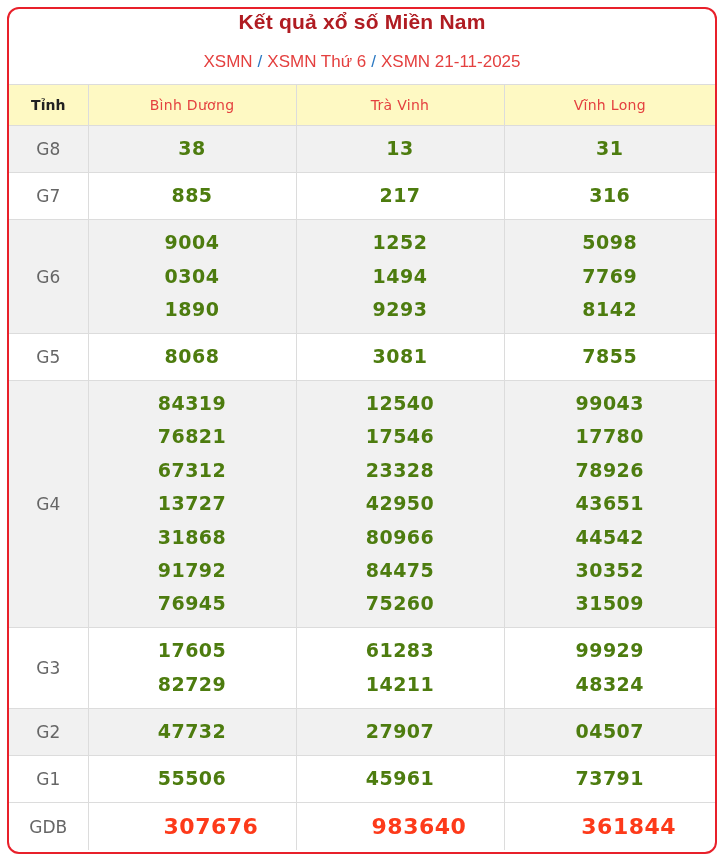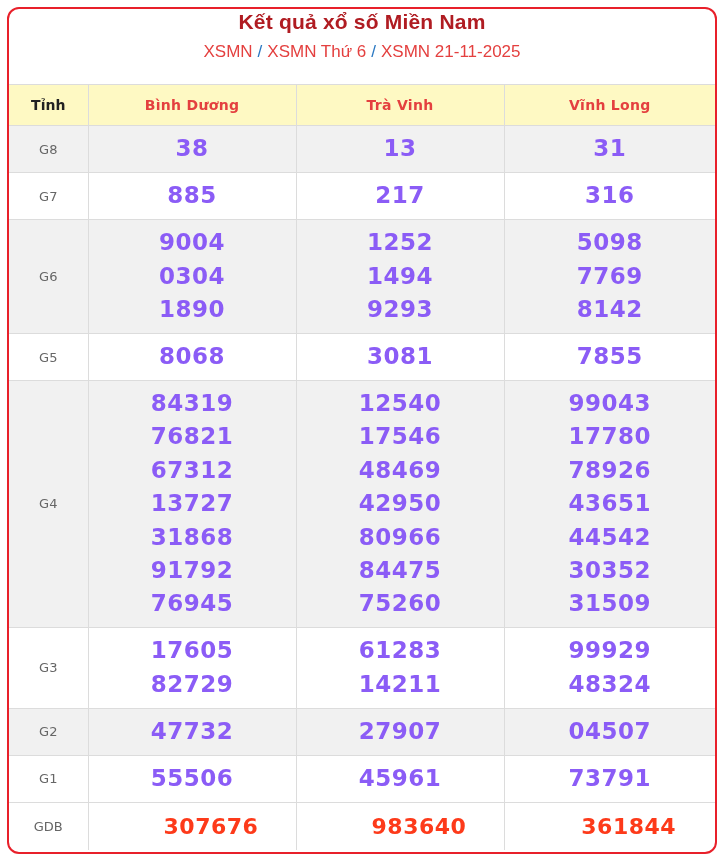--- a/index.html
+++ b/index.html
@@ -4,38 +4,38 @@
   <style>
     * { box-sizing: border-box; margin: 0; padding: 0; }
     html, body { width: 720px; height: 858px; background: #ffffff; overflow: hidden; }
     body { font-family: "DejaVu Sans", "Liberation Sans", sans-serif; position: relative; }
     .card {
       position: absolute; left: 7px; top: 7px; width: 710px; height: 847px;
       border: 2px solid #e8202a; border-radius: 12px; background: #fff; overflow: hidden;
     }
     .card-head { height: 75px; text-align: center; }
     .title { font-family: "Liberation Sans", sans-serif; font-weight: bold; font-size: 21px; color: #b01c22; line-height: 26px; letter-spacing: 0.2px; }
-    .crumbs { margin-top: 6px; font-family: "Liberation Sans", sans-serif; font-size: 17px; color: #e4403f; line-height: 22px; }
+    .crumbs { margin-top: 16px; font-family: "Liberation Sans", sans-serif; font-size: 17px; color: #e4403f; line-height: 22px; }
     .crumbs .sep { color: #2a78c2; margin: 0 5px; }
     .crumbs .crumb { color: #e4403f; text-decoration: none; }
     table { width: 100%; border-collapse: collapse; table-layout: fixed; }
     col.c0 { width: 79px; }
     col.c1 { width: 208px; }
     col.c2 { width: 208px; }
     col.c3 { width: auto; }
     th, td { border: 1px solid #dcdcdc; text-align: center; vertical-align: middle; }
     tr > *:first-child { border-left: none; }
     tr > *:last-child { border-right: none; }
     thead th { height: 41px; background: #fef9c3; font-weight: normal; font-size: 14px; }
     thead th.tinh { color: #222; font-weight: bold; font-size: 14px; }
-    thead th.prov { color: #e4403f; font-weight: bold; letter-spacing: 0.3px; }
+    thead th.prov { color: #e4403f; font-weight: normal; letter-spacing: 0.3px; }
     tbody tr.shade td { background: #f1f1f1; }
-    tbody tr td.label { color: #666; font-size: 13px; }
+    tbody tr td.label { color: #666; font-size: 17px; }
     tbody td.nums { padding: 6px 0; }
-    .num { display: block; font-weight: bold; font-size: 23px; color: #8b5cf6; line-height: 33.4px; letter-spacing: 0.5px; }
+    .num { display: block; font-weight: bold; font-size: 19px; color: #4d7c0f; line-height: 33.4px; letter-spacing: 0.5px; }
     .num.gdb { color: #fd3a1a; font-size: 22px; padding-left: 38px; }
     tr.r1 td { height: 47px; }
     tr.rG6 td { height: 114px; }
     tr.rG4 td { height: 193px; }
     tr.rG3 td { height: 81px; }
     tr.rGDB td { height: 48px; border-bottom: none; }
   </style>
 </head>
 <body>
 
@@ -129,21 +129,21 @@
           <span class="num">76821</span>
           <span class="num">67312</span>
           <span class="num">13727</span>
           <span class="num">31868</span>
           <span class="num">91792</span>
           <span class="num">76945</span>
         </td>
         <td class="nums">
           <span class="num">12540</span>
           <span class="num">17546</span>
-          <span class="num">48469</span>
+          <span class="num">23328</span>
           <span class="num">42950</span>
           <span class="num">80966</span>
           <span class="num">84475</span>
           <span class="num">75260</span>
         </td>
         <td class="nums">
           <span class="num">99043</span>
           <span class="num">17780</span>
           <span class="num">78926</span>
           <span class="num">43651</span>

